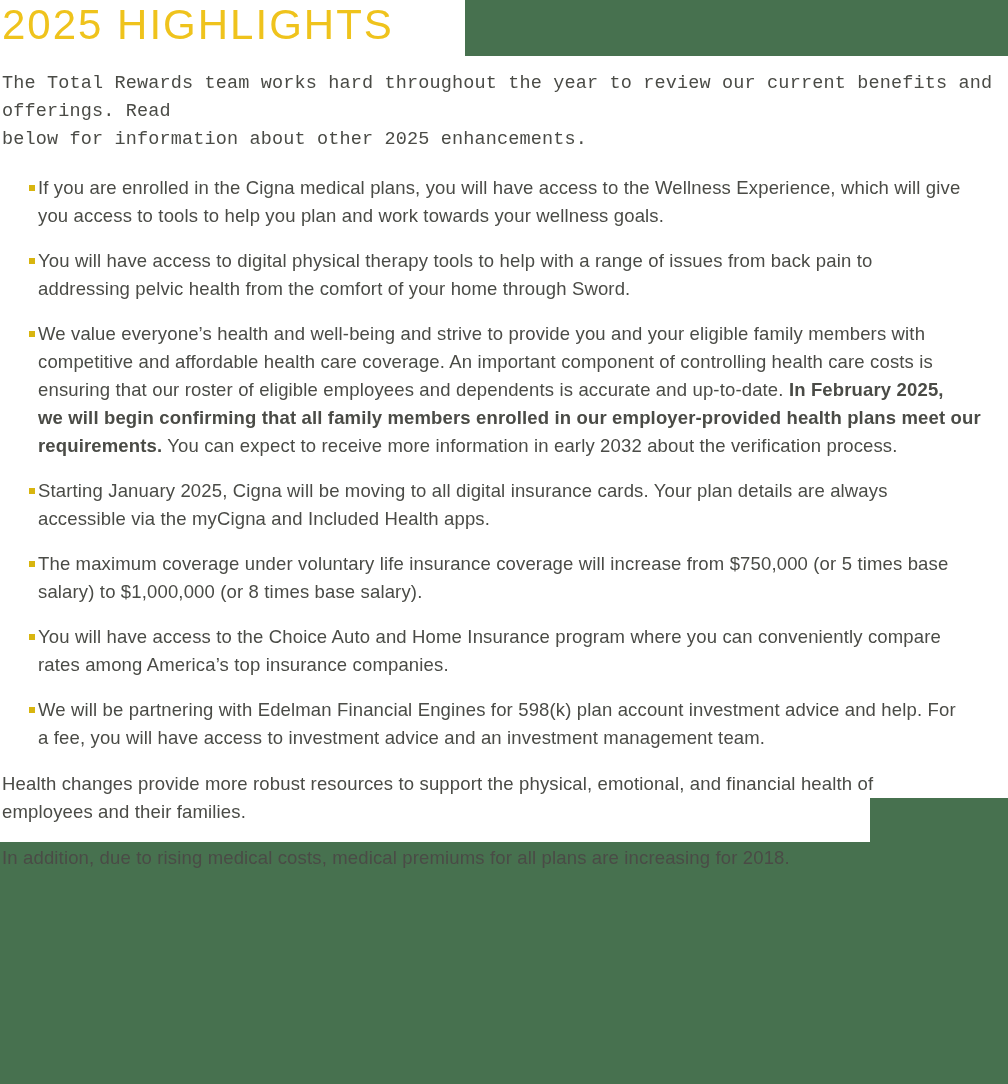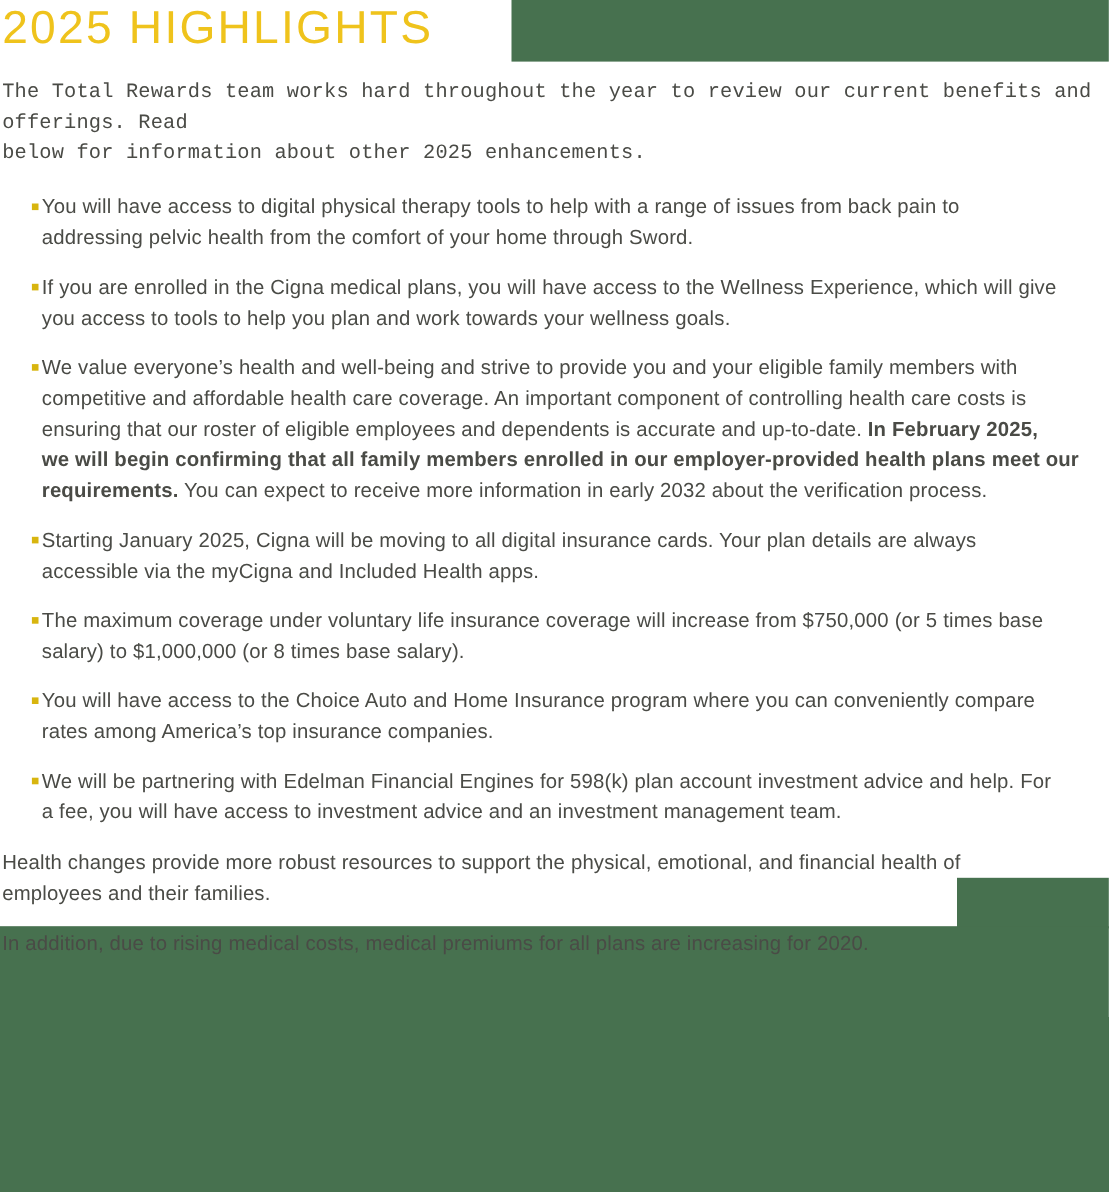--- a/index.html
+++ b/index.html
@@ -63,36 +63,36 @@
   <div class="green-patch green-side"></div>
   <div class="green-patch green-bottom"></div>
 
   <div class="content">
     <h1 class="title">2025 HIGHLIGHTS</h1>
 
     <p class="para intro">The Total Rewards team works hard throughout the year to review our current benefits and offerings. Read
 below for information about other 2025 enhancements.</p>
 
     <ul class="bullets">
+      <li class="bullet"><span class="sq"></span><span class="bt">If you are enrolled in the Cigna medical plans, you will have access to the Wellness Experience, which will give
+you access to tools to help you plan and work towards your wellness goals.</span></li>
       <li class="bullet"><span class="sq"></span><span class="bt">You will have access to digital physical therapy tools to help with a range of issues from back pain to
 addressing pelvic health from the comfort of your home through Sword.</span></li>
-      <li class="bullet"><span class="sq"></span><span class="bt">If you are enrolled in the Cigna medical plans, you will have access to the Wellness Experience, which will give
-you access to tools to help you plan and work towards your wellness goals.</span></li>
       <li class="bullet"><span class="sq"></span><span class="bt"><span>We value everyone’s health and well-being and strive to provide you and your eligible family members with
 competitive and affordable health care coverage. An important component of controlling health care costs is
 ensuring that our roster of eligible employees and dependents is accurate and up-to-date. </span><span class="bold">In February 2025,
 we will begin confirming that all family members enrolled in our employer-provided health plans meet our
 requirements.</span><span> You can expect to receive more information in early 2032 about the verification process.</span></span></li>
       <li class="bullet"><span class="sq"></span><span class="bt">Starting January 2025, Cigna will be moving to all digital insurance cards. Your plan details are always
 accessible via the myCigna and Included Health apps.</span></li>
       <li class="bullet"><span class="sq"></span><span class="bt">The maximum coverage under voluntary life insurance coverage will increase from $750,000 (or 5 times base
 salary) to $1,000,000 (or 8 times base salary).</span></li>
       <li class="bullet"><span class="sq"></span><span class="bt">You will have access to the Choice Auto and Home Insurance program where you can conveniently compare
 rates among America’s top insurance companies.</span></li>
       <li class="bullet"><span class="sq"></span><span class="bt">We will be partnering with Edelman Financial Engines for 598(k) plan account investment advice and help. For
 a fee, you will have access to investment advice and an investment management team.</span></li>
     </ul>
 
     <p class="para closing">Health changes provide more robust resources to support the physical, emotional, and financial health of
 employees and their families.</p>
-    <p class="para closing">In addition, due to rising medical costs, medical premiums for all plans are increasing for 2020.</p>
+    <p class="para closing">In addition, due to rising medical costs, medical premiums for all plans are increasing for 2018.</p>
   </div>
 </div>
 
 </body></html>

